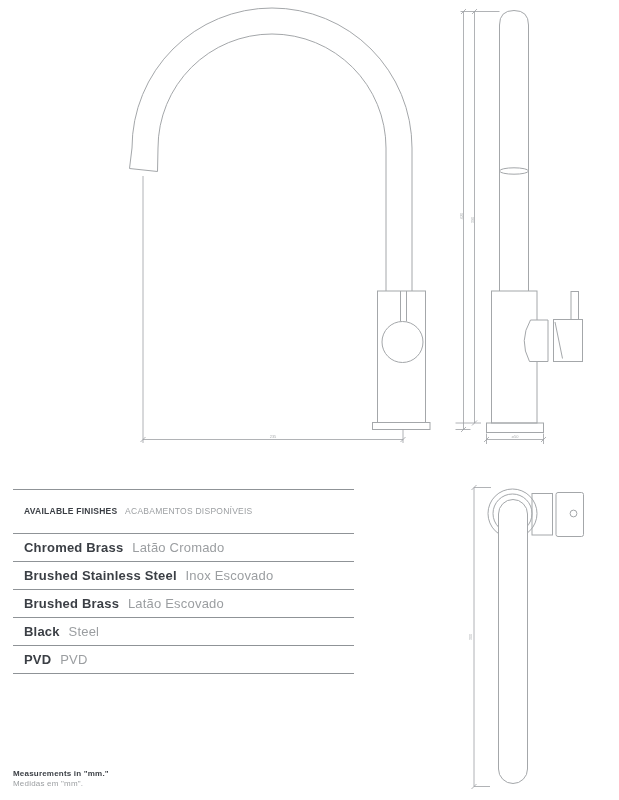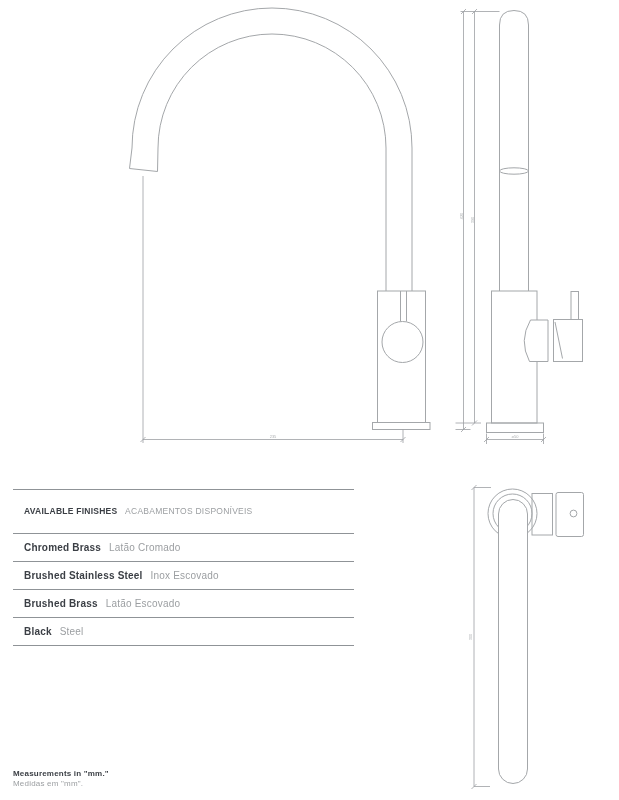--- a/index.html
+++ b/index.html
@@ -6,21 +6,21 @@
   .page{position:relative;width:619px;height:800px;background:#fff;overflow:hidden;
         font-family:"Liberation Sans",sans-serif;}
   svg{position:absolute;left:0;top:0;}
   
   .finishes{position:absolute;left:13px;top:456px;width:341px;border-bottom:1.5px solid #8f9397;margin-top:33px;}
   .fin-header{border-top:1.5px solid #8f9397;padding:16px 0 16px 11px;line-height:11px;
               font-size:8.5px;letter-spacing:.25px;white-space:nowrap;}
   .fin-header .en{font-weight:bold;color:#3b3f45;}
   .fin-header .pt{color:#9b9ea1;margin-left:5px;}
   .fin-row{border-top:1.5px solid #8f9397;padding:8.5px 0 8.5px 11px;line-height:10px;
-           font-size:10px;letter-spacing:.2px;white-space:nowrap;}
+           font-size:13px;letter-spacing:.2px;white-space:nowrap;}
   .fin-row .en{font-weight:bold;color:#3b3f45;}
   .fin-row .pt{color:#9b9ea1;margin-left:5px;}
   
   .note{position:absolute;left:13px;top:769px;font-size:8px;line-height:10px;letter-spacing:.2px;}
   .note .l1{font-weight:bold;color:#3b3f45;}
   .note .l2{color:#9b9ea1;}
   
   .ln{fill:none;stroke:#a4a7aa;stroke-width:1;}
   .lnf{fill:#ffffff;stroke:#a4a7aa;stroke-width:1;}
   .dim{fill:none;stroke:#9da0a3;stroke-width:0.8;}
@@ -117,20 +117,24 @@
       <span class="pt">Inox Escovado</span>
     </div>
     <div class="fin-row">
       <span class="en">Brushed Brass</span>
       <span class="pt">Latão Escovado</span>
     </div>
     <div class="fin-row">
       <span class="en">Black</span>
       <span class="pt">Steel</span>
     </div>
+    <div class="fin-row">
+      <span class="en">PVD</span>
+      <span class="pt">PVD</span>
+    </div>
   </div>
 
   <div class="note">
     <div class="l1">Measurements in "mm."</div>
     <div class="l2">Medidas em "mm".</div>
   </div>
 
 </div>
 
 </body></html>

